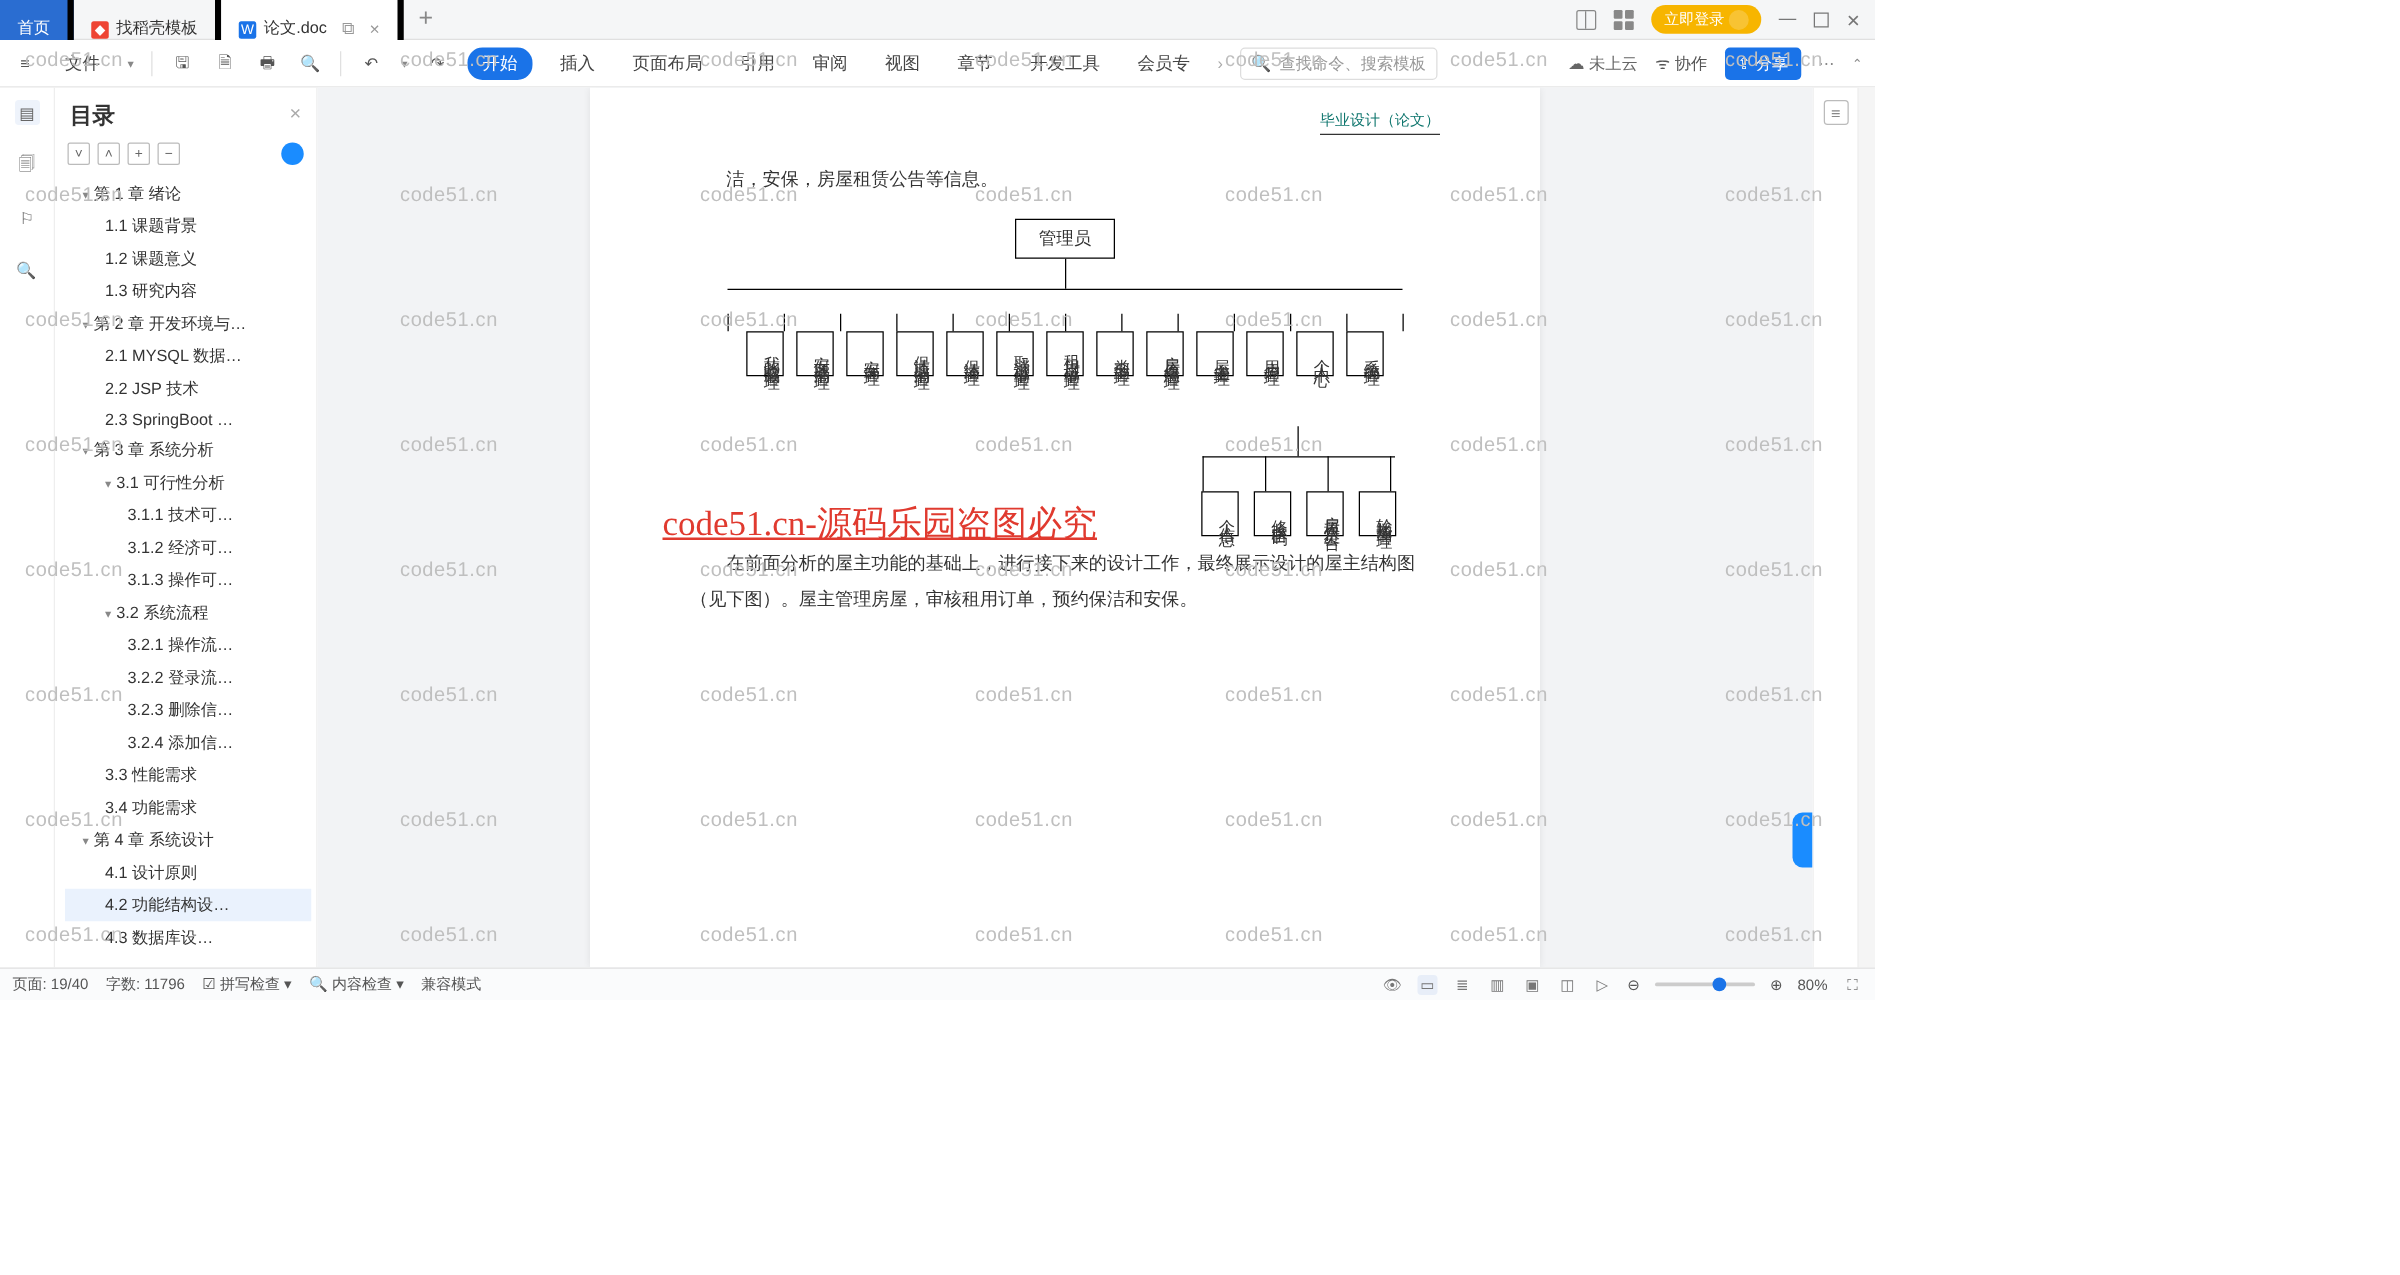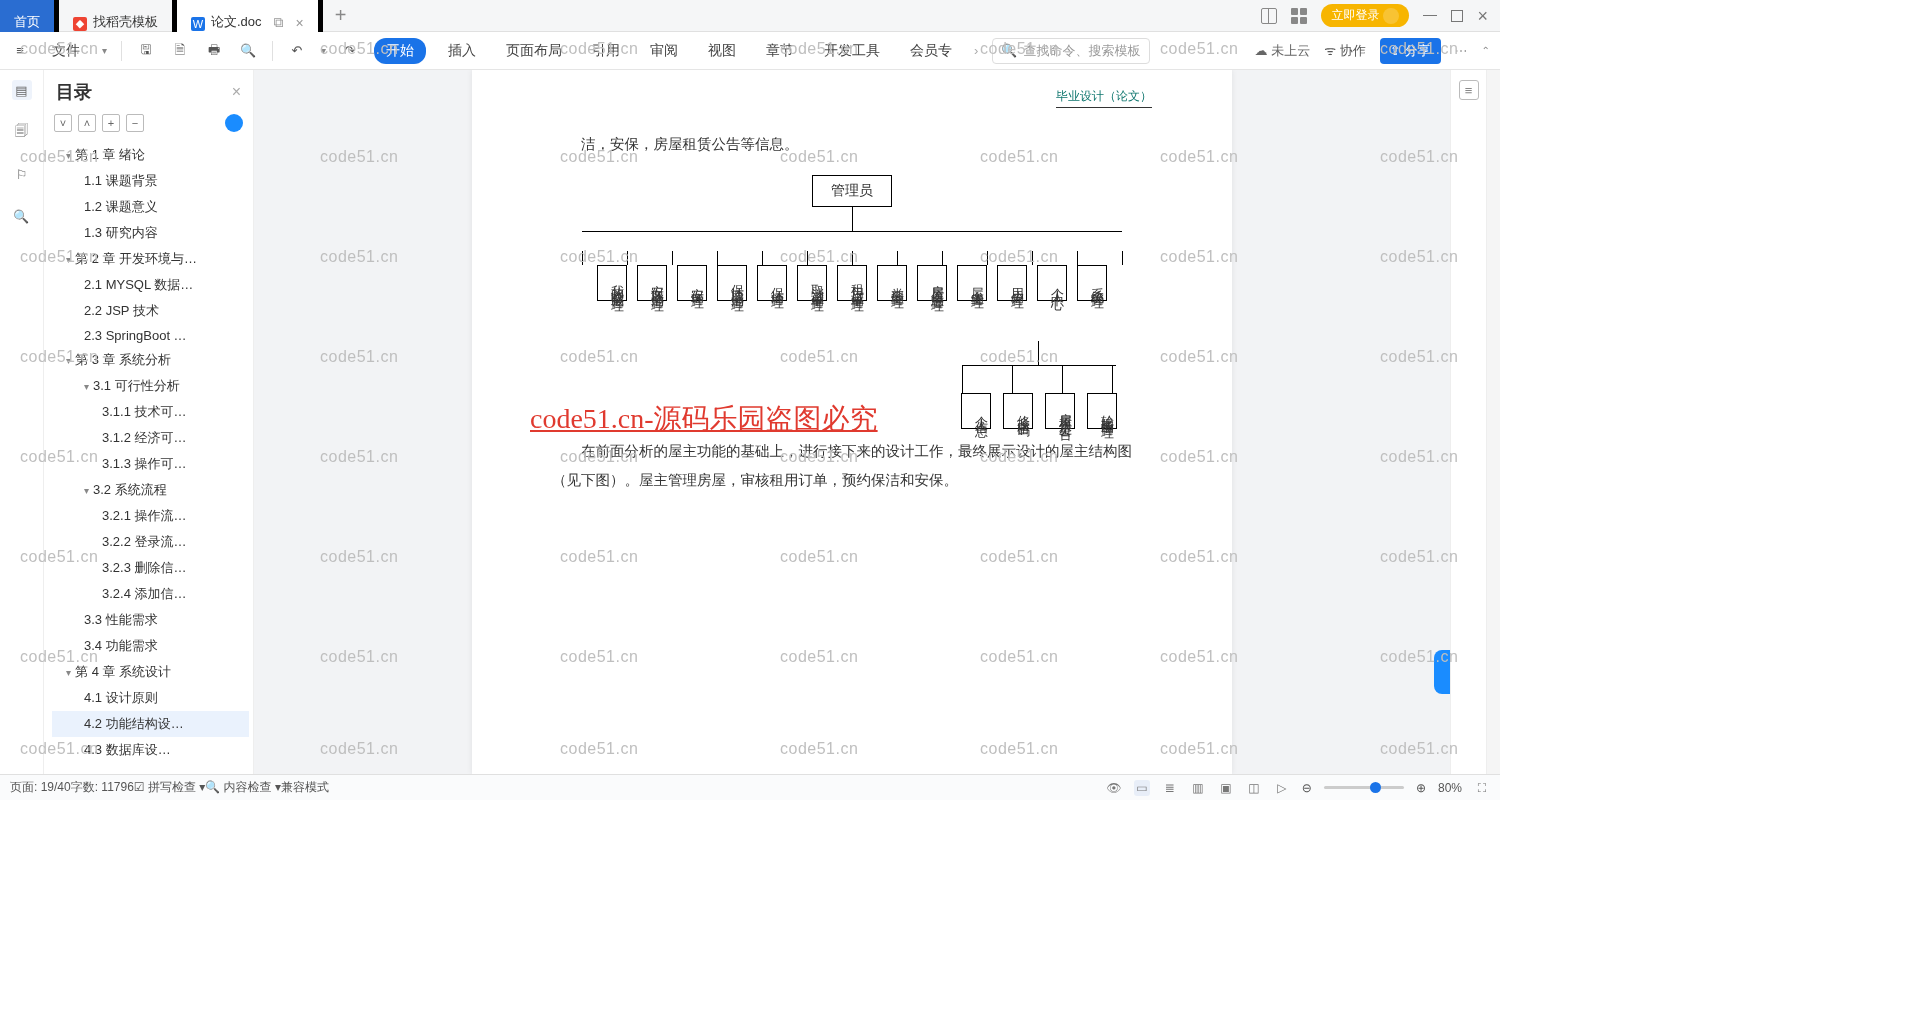--- a/index.html
+++ b/index.html
@@ -83,21 +83,21 @@
 .stub { position:absolute; width:1px; background:#000; height:14px; top:20px; }
 .row2gap .vbox { margin: 0 4px;}
 .row3gap .vbox { margin: 0 6px;}
 .org-bottom { position:relative; margin-top:40px; margin-left:382px; width:170px;}
 
 
 .rightrail { width:36px; border-left:1px solid #eee; display:flex; flex-direction:column; align-items:center; padding-top:10px; gap:18px; color:#888;}
 .rr-box{width:20px;height:20px;border:1.2px solid #bbb;border-radius:3px;}
 
 
-.statusbar { position:absolute; bottom:0; left:0; right:0; height:26px; border-top:1px solid #e0e0e0; background:#fafbfc; display:flex; align-items:center; padding:0 10px; font-size:12px; color:#555; }
+.statusbar { position:absolute; bottom:0; left:0; right:0; height:26px; border-top:1px solid #e0e0e0; background:#fafbfc; display:flex; align-items:center; padding:0 10px; font-size:12px; color:#555; gap:14px;}
 .statusbar .sb-right{margin-left:auto;display:flex;align-items:center;gap:12px;}
 .sb-ico{width:16px;height:16px;display:inline-flex;align-items:center;justify-content:center;color:#777;}
 .zoom-slider{width:80px;height:3px;background:#ccc;border-radius:2px;position:relative;}
 .zoom-slider::after{content:"";position:absolute;left:58%;top:-4px;width:11px;height:11px;border-radius:50%;background:#1a73e8;}
 
 
 .wm { position:absolute; color:#bfbfbf; font-size:16px; pointer-events:none; font-family:Arial; letter-spacing:.5px;}
 .wm-red { position:absolute; color:#e03a2f; font-size:28px; font-weight:500; pointer-events:none; left:530px; top:400px; font-family: "Microsoft YaHei"; text-decoration: underline; }
 
 

